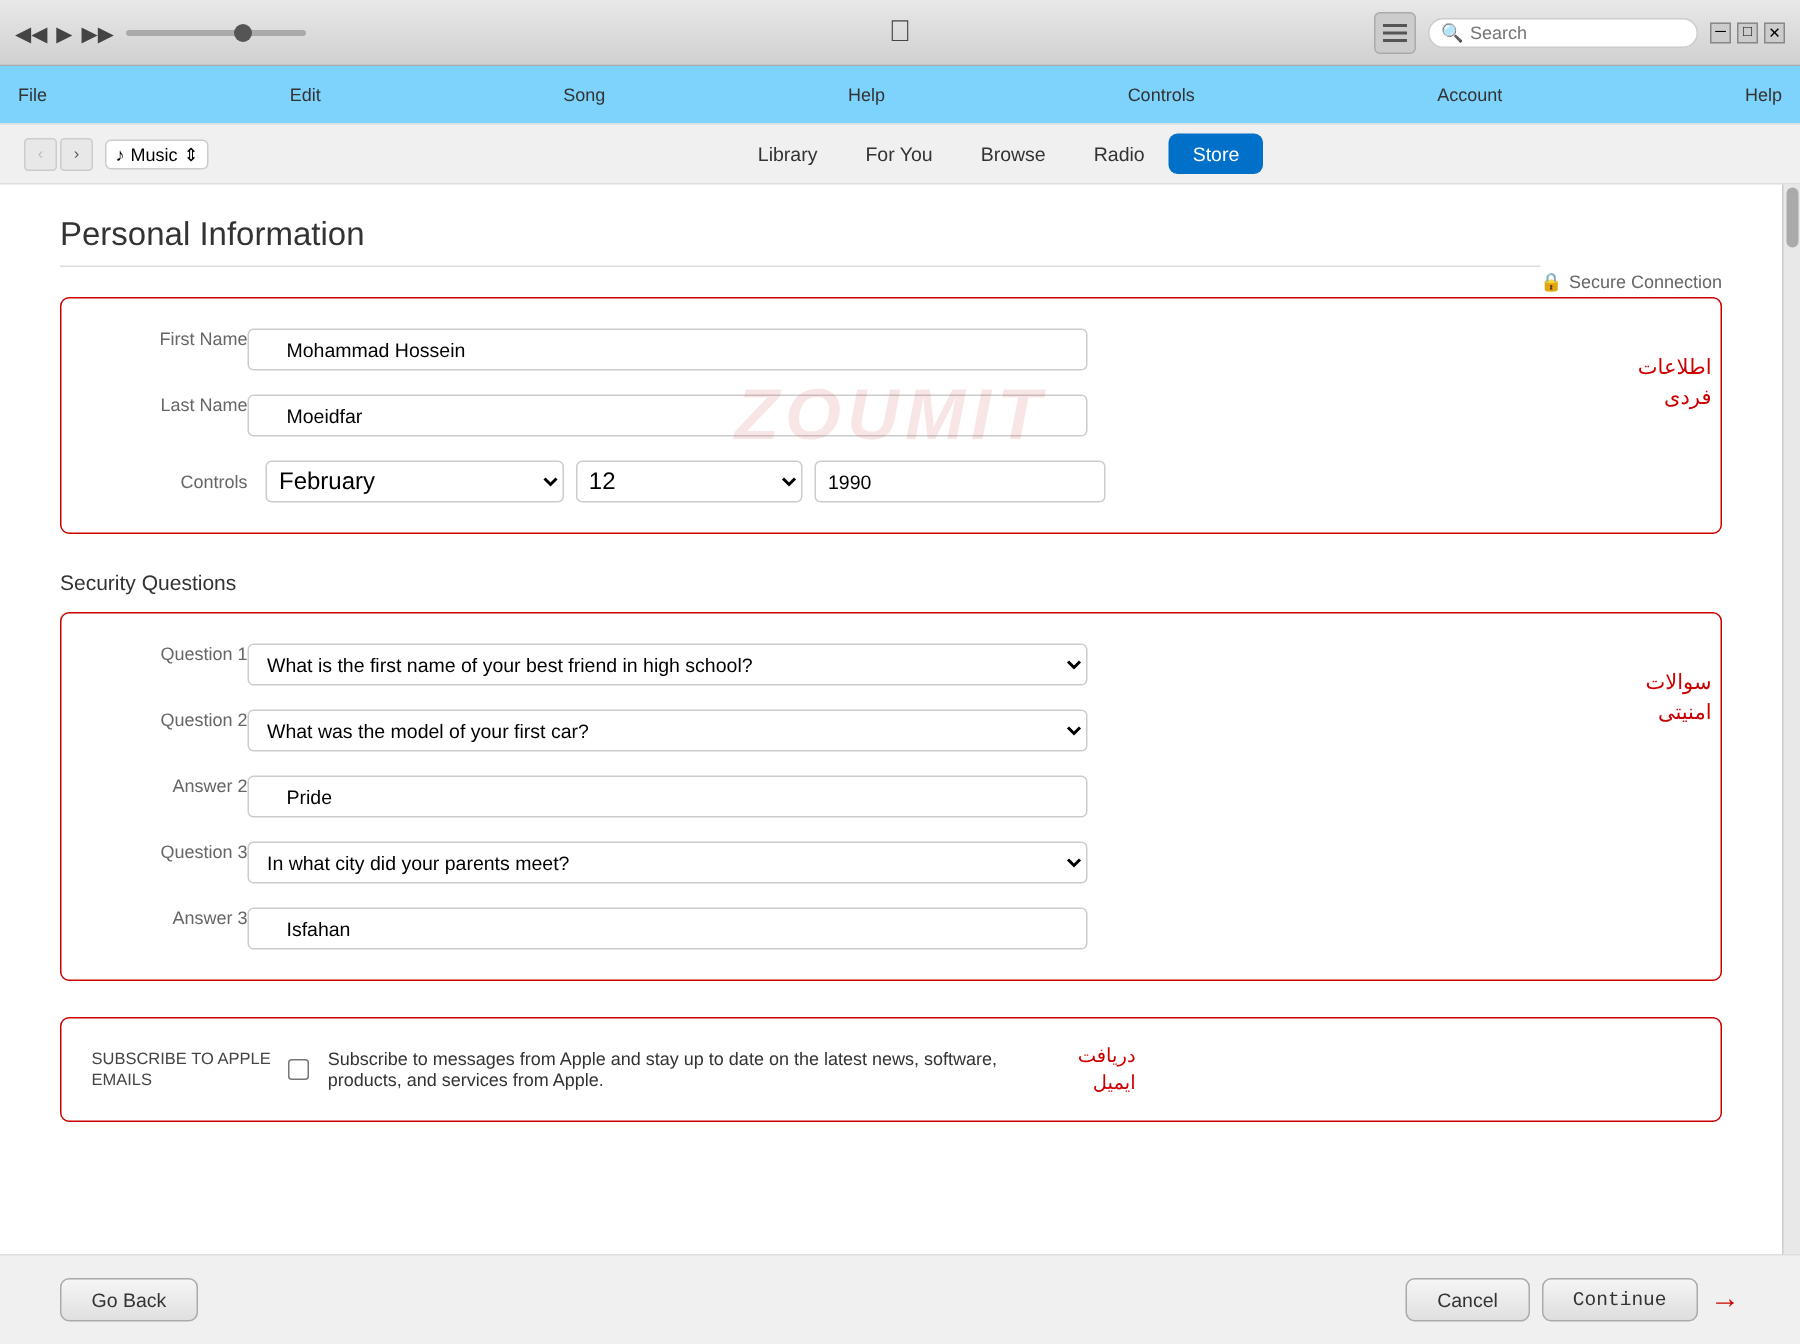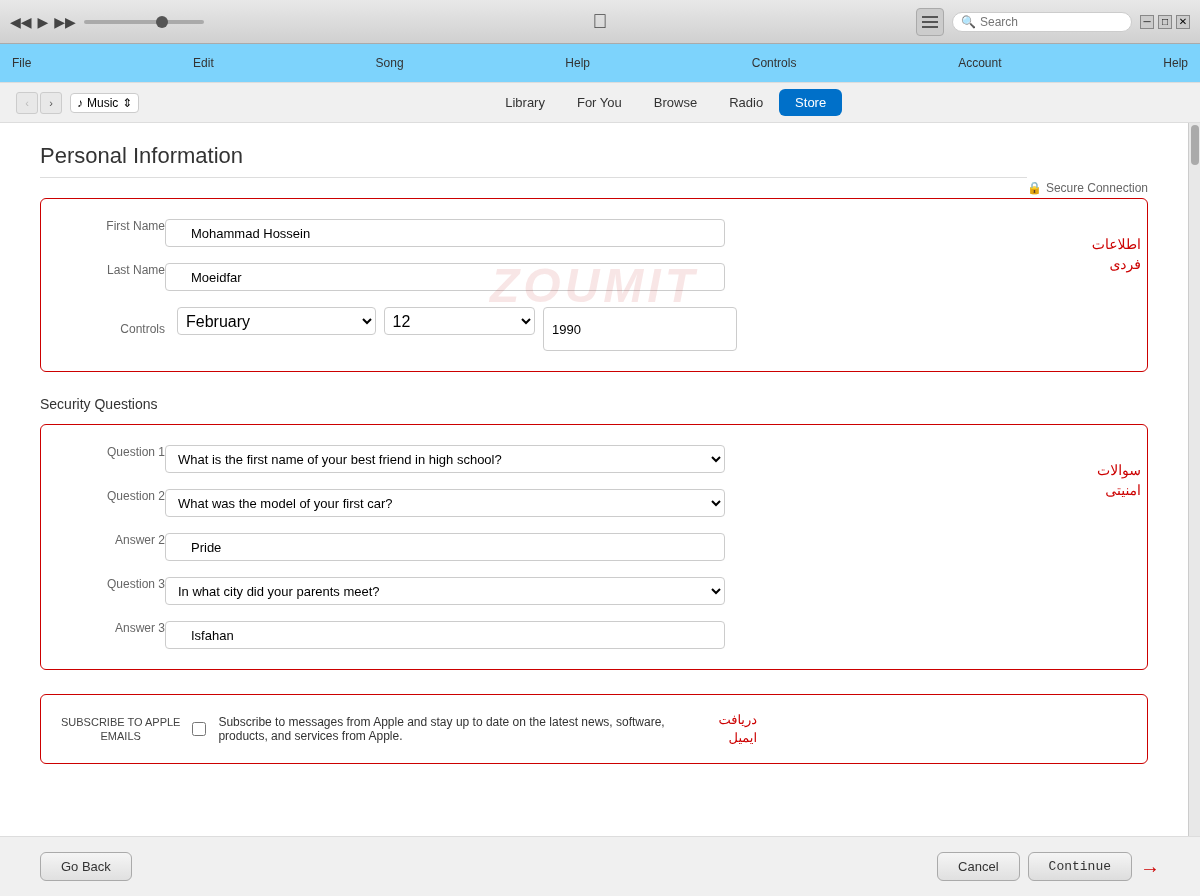--- a/index.html
+++ b/index.html
@@ -300,21 +300,21 @@
       border-radius: 4px;
       padding: 0 4px;
       font-size: 16px;
       background: white;
       cursor: pointer;
     }
     .month-select { flex: 2; }
     .day-select { flex: 1.5; }
     .year-input {
       flex: 1.5;
-      height: 44px;
+      height: 28px;
       border: 1px solid #ccc;
       border-radius: 4px;
       padding: 0 8px;
       font-size: 13px;
       background: white;
     }
 
     
     .section-title {
       font-size: 14px;
@@ -358,21 +358,21 @@
       margin-bottom: 24px;
       position: relative;
       background: white;
       display: flex;
       align-items: center;
       gap: 12px;
     }
     .subscribe-label-col {
       font-size: 11px;
       color: #444;
-      text-align: center;
+      text-align: left;
       min-width: 100px;
       font-weight: 500;
       line-height: 1.3;
     }
     .subscribe-text {
       flex: 1;
       font-size: 12px;
       color: #333;
       max-width: 480px;
     }

